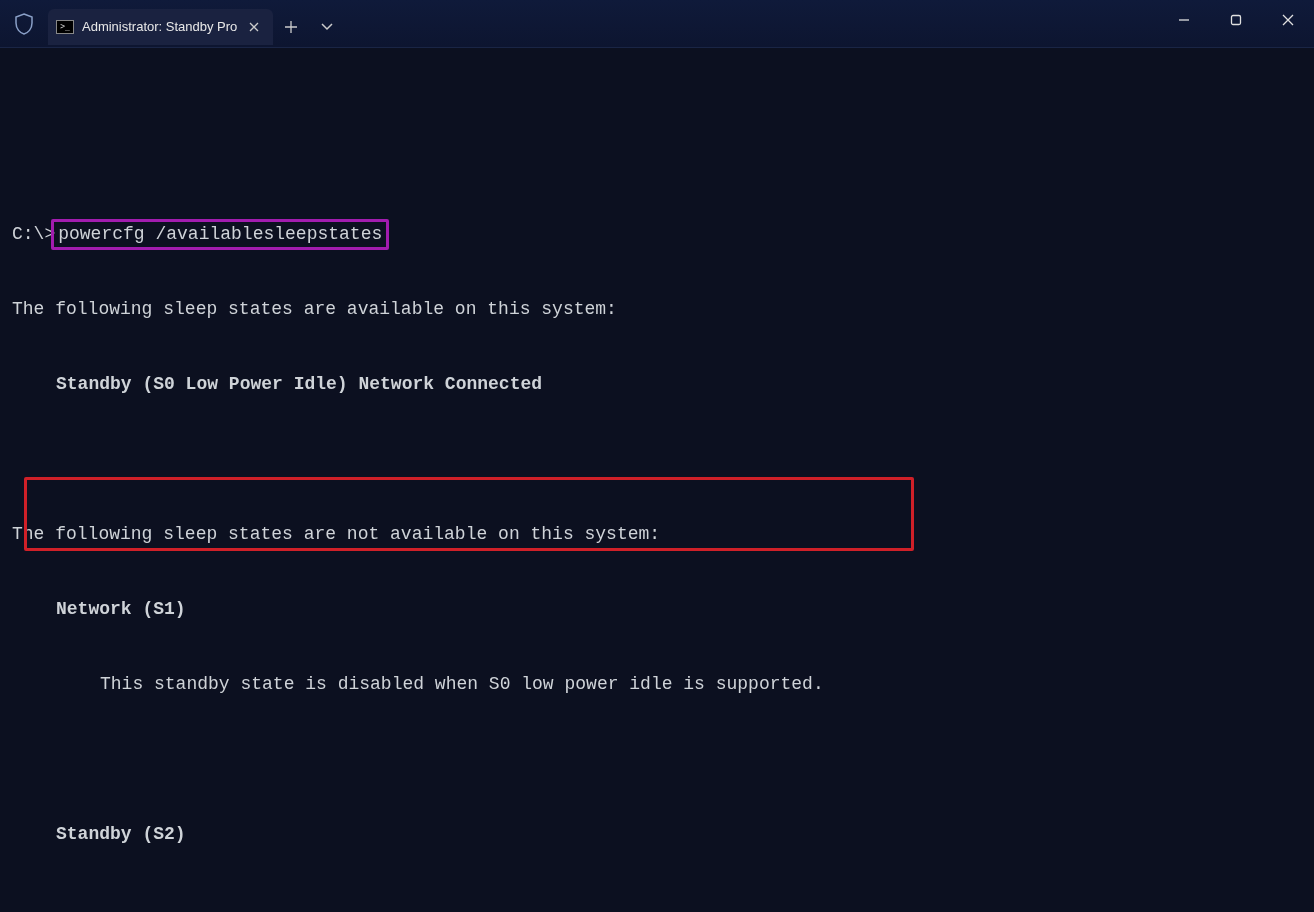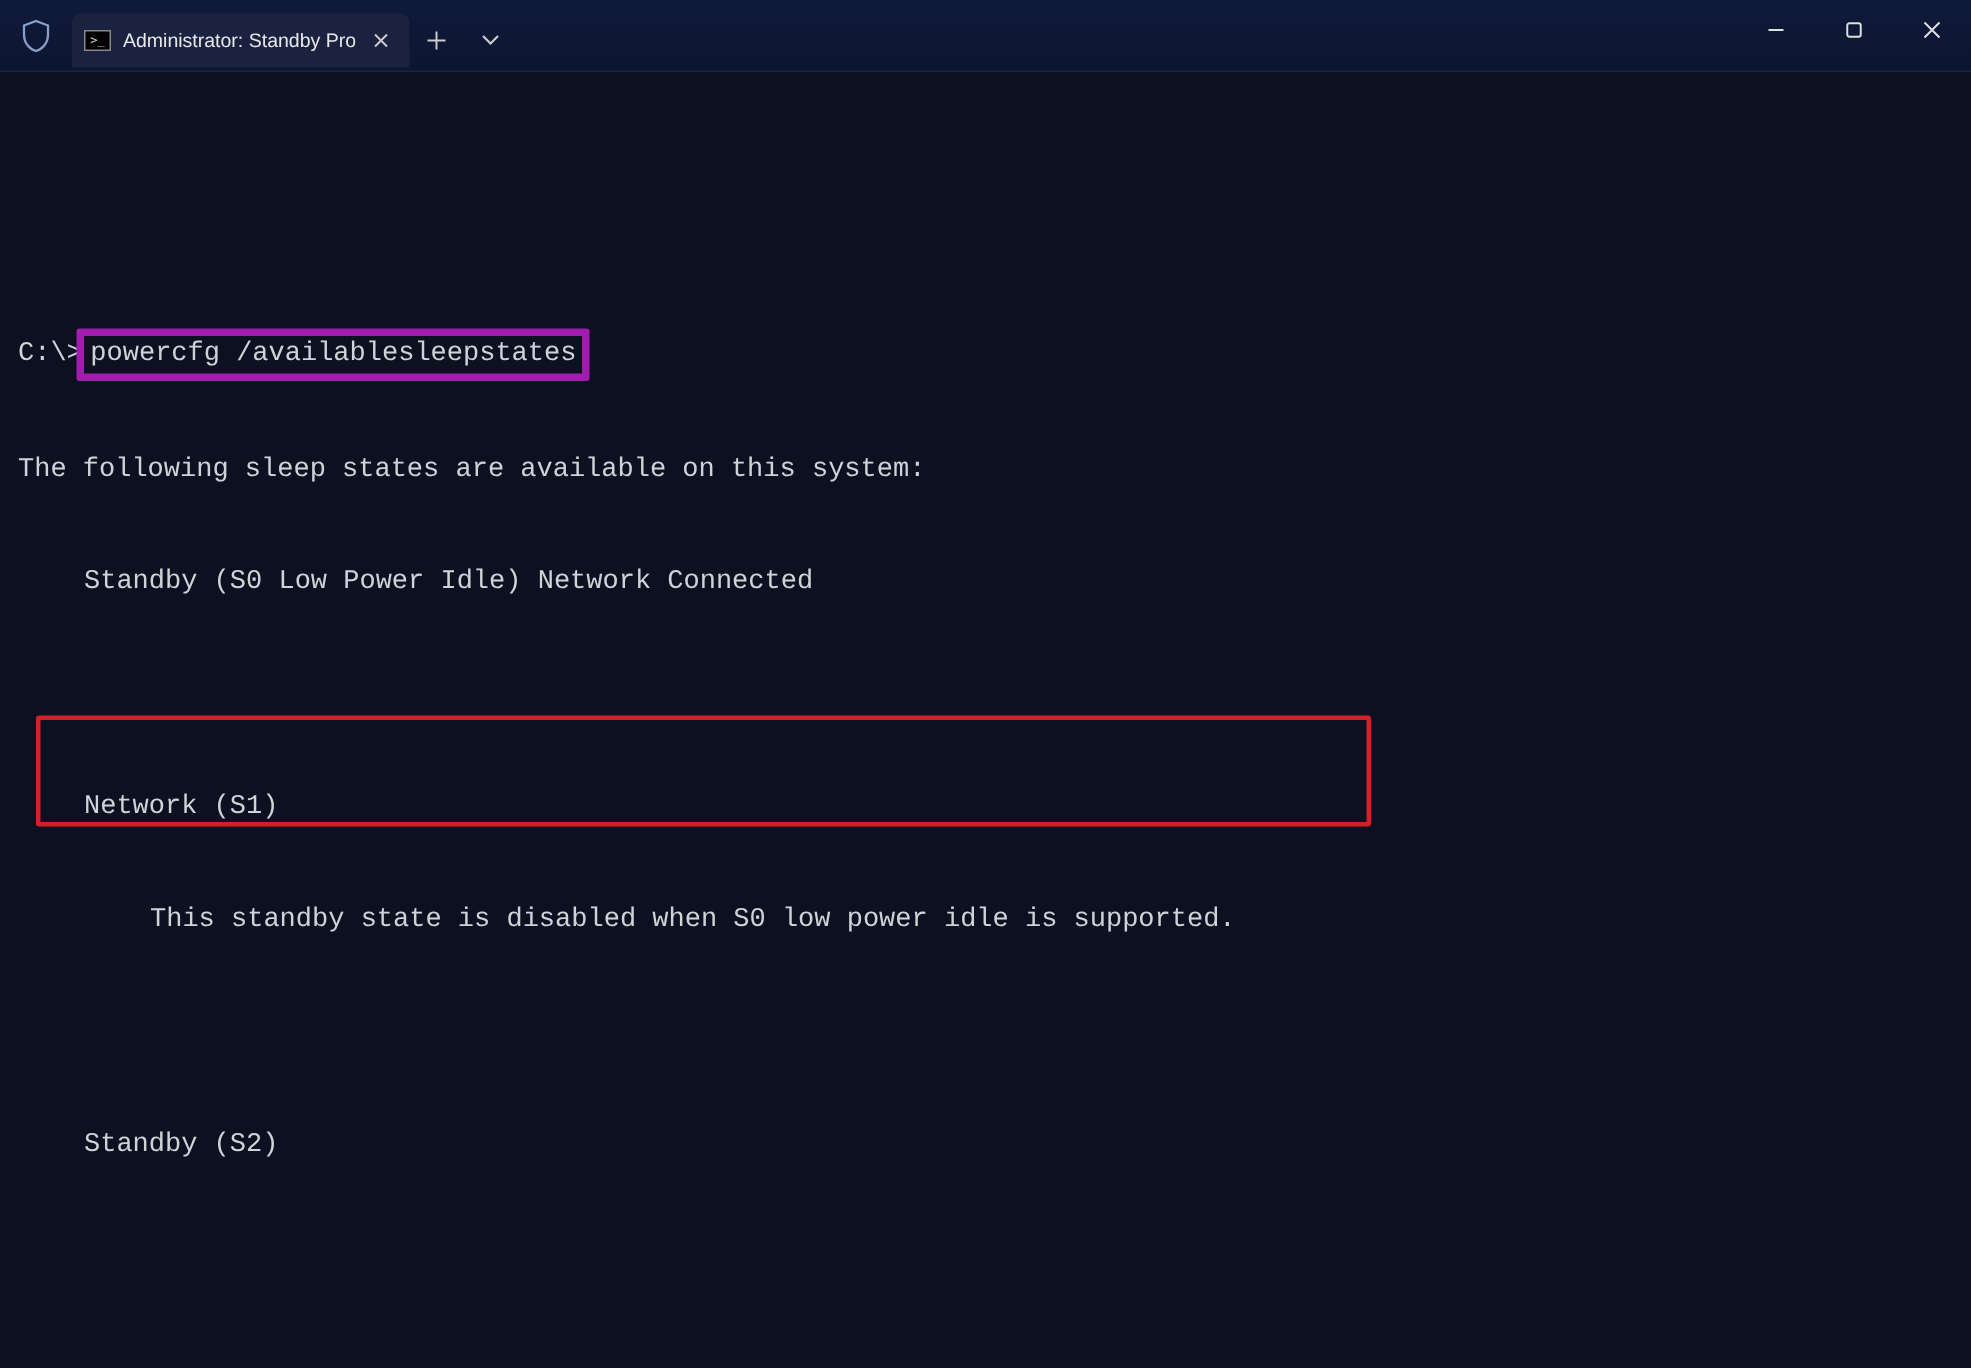--- a/index.html
+++ b/index.html
@@ -66,26 +66,26 @@
     padding: 24px 12px 12px 12px;
     font-family: Consolas, "Courier New", monospace;
     font-size: 18px;
     line-height: 25px;
     color: #cfd3d8;
     white-space: pre;
     overflow: hidden;
     position: relative;
   }
   .line { min-height: 25px; position: relative; }
-  .indent1 { padding-left: 44px; }
+  .indent1 { padding-left: 44px; font-weight: bold; }
   .indent2 { padding-left: 88px; }
 
   .hl-red {
     display: inline-block;
-    border: 5px solid #a21caf;
+    border: 3px solid #a21caf;
     border-radius: 2px;
     padding: 0 4px;
     margin: -3px -4px;
     position: relative;
     z-index: 2;
   }
   .hl-box {
     position: absolute;
     border: 3px solid #d02028;
     border-radius: 2px;
@@ -142,20 +142,21 @@
 
 <div class="terminal">
 
   
   <div class="hl-box" style="left:24px; top:429px; width:890px; height:74px;"></div>
 
   <div class="line"><span>C:\&gt;</span><span class="hl-red"><span>powercfg /availablesleepstates</span></span></div>
   <div class="line">The following sleep states are available on this system:</div>
   <div class="line indent1">Standby (S0 Low Power Idle) Network Connected</div>
   <div class="line">&nbsp;</div>
+  <div class="line">The following sleep states are not available on this system:</div>
   <div class="line indent1">Network (S1)</div>
   <div class="line indent2">This standby state is disabled when S0 low power idle is supported.</div>
   <div class="line">&nbsp;</div>
   <div class="line indent1">Standby (S2)</div>
   
   
   
   
   
   

